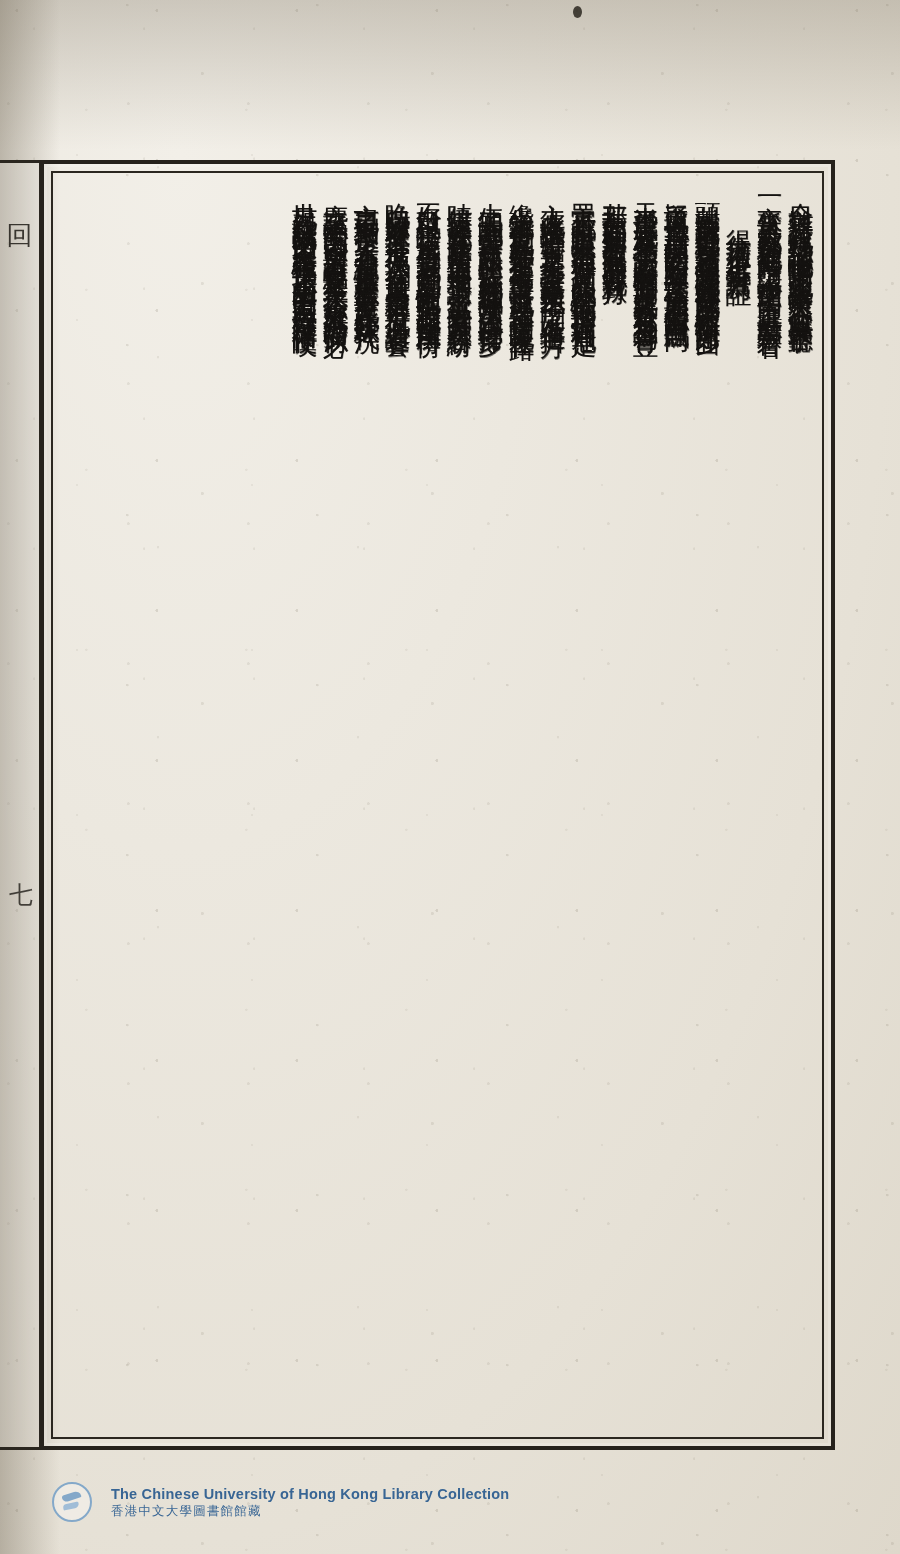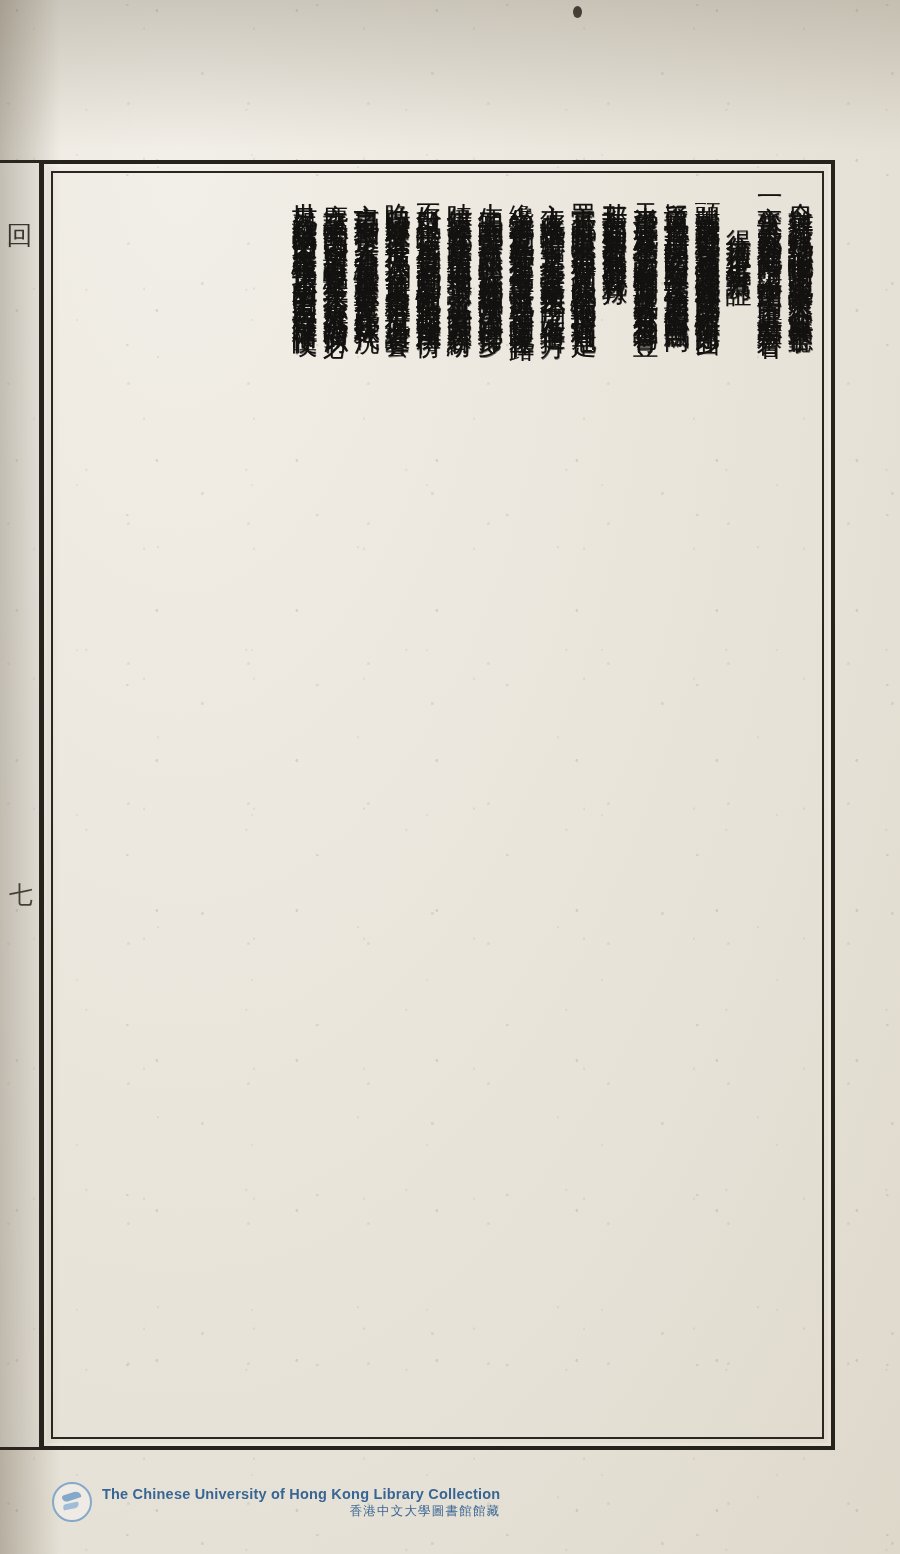--- a/index.html
+++ b/index.html
@@ -176,34 +176,34 @@
     width: 16px; height: 6px;
     background: #9dbcd8;
     border-radius: 7px 3px 8px 2px;
     transform: rotate(-12deg);
   }
   #watermark .wm-text {
     display: flex;
     flex-direction: column;
     justify-content: center;
     line-height: 1.25;
+    margin-left: 9px;
   }
   #watermark .wm-en {
     font-family: "Liberation Sans", sans-serif;
     font-size: 14.5px;
     font-weight: bold;
     color: #2f5f91;
     letter-spacing: .2px;
   }
   #watermark .wm-zh {
     font-family: "DejaVu Sans", sans-serif;
     font-size: 12.5px;
     color: #2f5f91;
     letter-spacing: 1.2px;
-    text-align: right;
   }
 </style>
 </head>
 <body>
 
 <div id="scan-page">
 
   <div id="paper-grain"></div>
   <div id="edge-shadow-top"></div>
   <div id="edge-shadow-left"></div>

